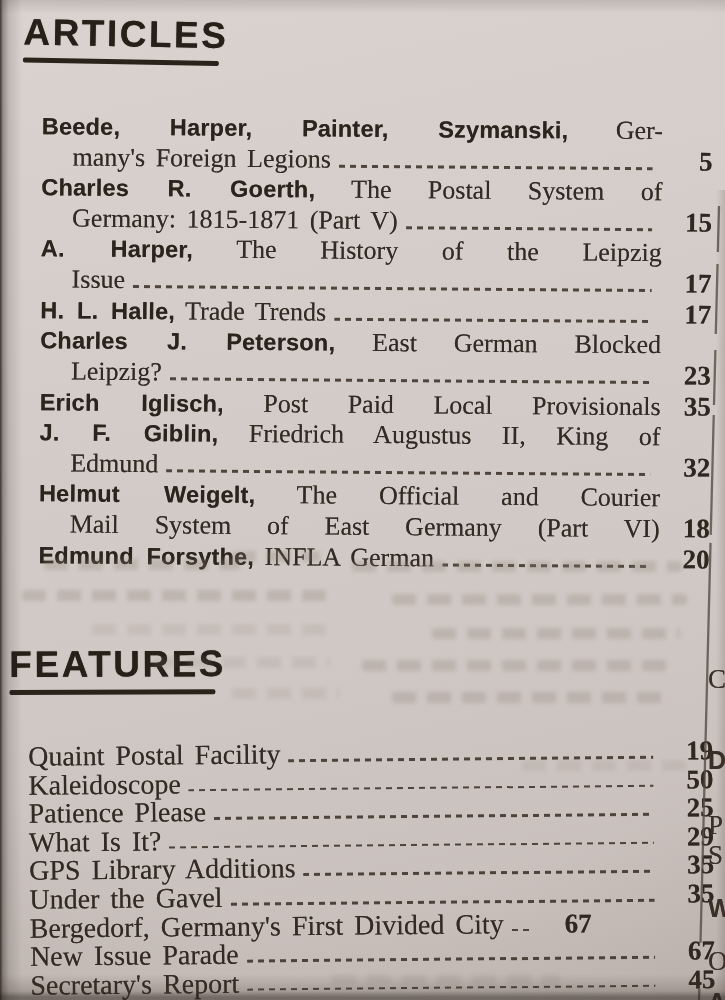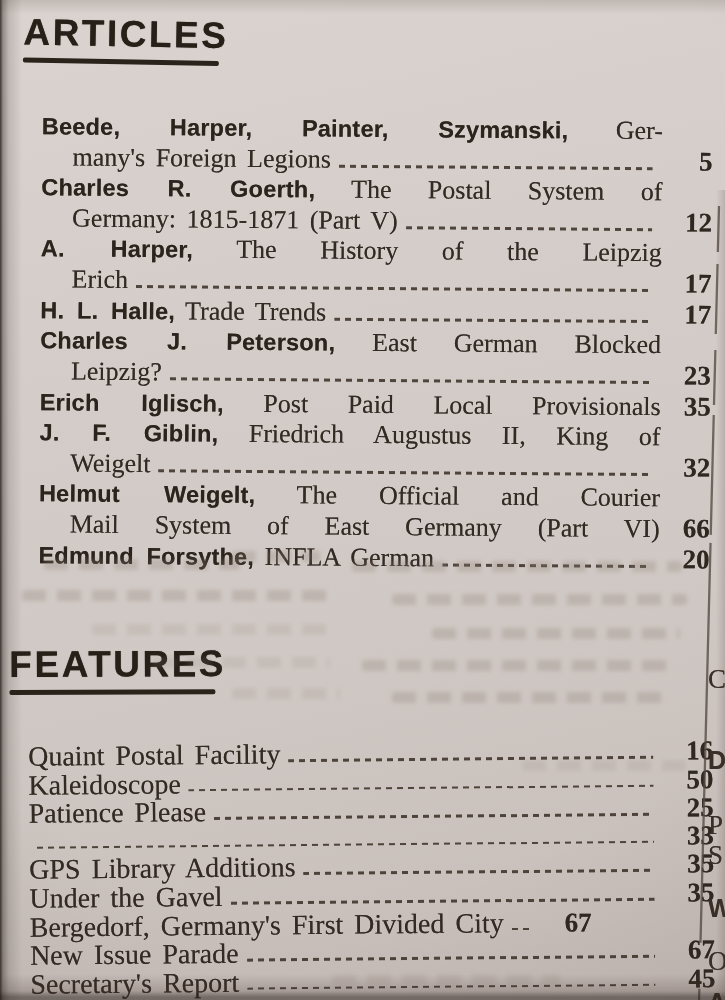--- a/index.html
+++ b/index.html
@@ -131,30 +131,30 @@
           </div>
         </div>
         <div>
           <div class="toc-line justify">
             <span class="line-content"><span class="author-name">Charles R. Goerth,</span> The Postal System of</span>
             <span class="page-num"></span>
           </div>
           <div class="toc-line indent">
             <span class="line-content">Germany: 1815-1871 (Part V)</span>
             <span class="leader"></span>
-            <span class="page-num">12</span>
+            <span class="page-num">15</span>
           </div>
         </div>
         <div>
           <div class="toc-line justify">
             <span class="line-content"><span class="author-name">A. Harper,</span> The History of the Leipzig</span>
             <span class="page-num"></span>
           </div>
           <div class="toc-line indent">
-            <span class="line-content">Erich</span>
+            <span class="line-content">Issue</span>
             <span class="leader"></span>
             <span class="page-num">17</span>
           </div>
         </div>
         <div>
           <div class="toc-line">
             <span class="line-content"><span class="author-name">H. L. Halle,</span> Trade Trends</span>
             <span class="leader"></span>
             <span class="page-num">17</span>
           </div>
@@ -175,33 +175,33 @@
             <span class="line-content"><span class="author-name">Erich Iglisch,</span> Post Paid Local Provisionals</span>
             <span class="page-num">35</span>
           </div>
         </div>
         <div>
           <div class="toc-line justify">
             <span class="line-content"><span class="author-name">J. F. Giblin,</span> Friedrich Augustus II, King of</span>
             <span class="page-num"></span>
           </div>
           <div class="toc-line indent">
-            <span class="line-content">Weigelt</span>
+            <span class="line-content">Edmund</span>
             <span class="leader"></span>
             <span class="page-num">32</span>
           </div>
         </div>
         <div>
           <div class="toc-line justify">
             <span class="line-content"><span class="author-name">Helmut Weigelt,</span> The Official and Courier</span>
             <span class="page-num"></span>
           </div>
           <div class="toc-line indent justify">
             <span class="line-content">Mail System of East Germany (Part VI)</span>
-            <span class="page-num">66</span>
+            <span class="page-num">18</span>
           </div>
         </div>
         <div>
           <div class="toc-line">
             <span class="line-content"><span class="author-name">Edmund Forsythe,</span> INFLA German</span>
             <span class="leader"></span>
             <span class="page-num">20</span>
           </div>
         </div>
       </div>
@@ -209,35 +209,36 @@
 
   <section class="section">
     <div class="features-head">
       <h1 class="sec-heading">FEATURES</h1>
       <div class="heading-rule"></div>
     </div>
     <div class="toc-list" id="features-list">
         <div class="toc-line">
           <span class="line-content">Quaint Postal Facility</span>
           <span class="leader"></span>
-          <span class="page-num">16</span>
+          <span class="page-num">19</span>
         </div>
         <div class="toc-line">
           <span class="line-content">Kaleidoscope</span>
           <span class="leader"></span>
           <span class="page-num">50</span>
         </div>
         <div class="toc-line">
           <span class="line-content">Patience Please</span>
           <span class="leader"></span>
           <span class="page-num">25</span>
         </div>
         <div class="toc-line">
-          <span class="leader"></span>
-          <span class="page-num">33</span>
+          <span class="line-content">What Is It?</span>
+          <span class="leader"></span>
+          <span class="page-num">29</span>
         </div>
         <div class="toc-line">
           <span class="line-content">GPS Library Additions</span>
           <span class="leader"></span>
           <span class="page-num">35</span>
         </div>
         <div class="toc-line">
           <span class="line-content">Under the Gavel</span>
           <span class="leader"></span>
           <span class="page-num">35</span>

